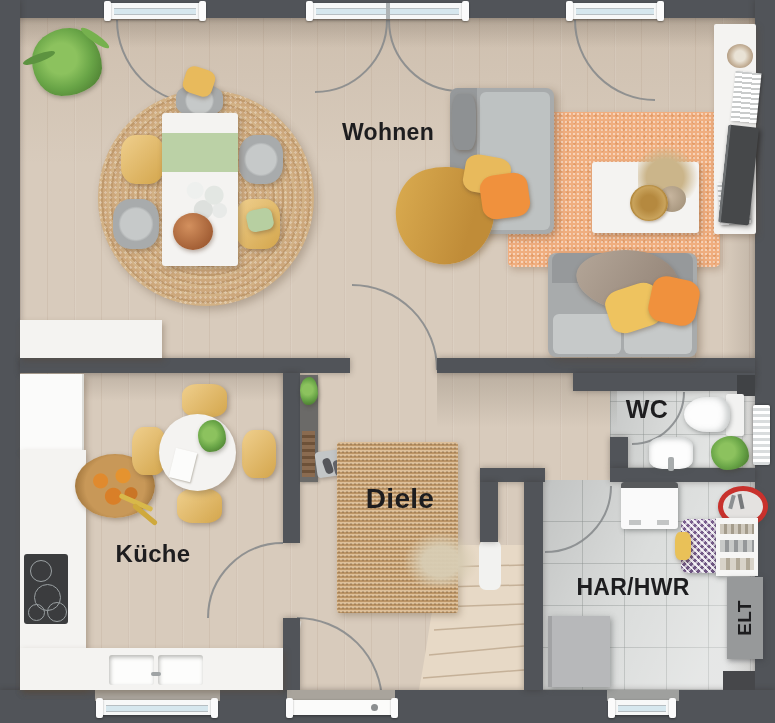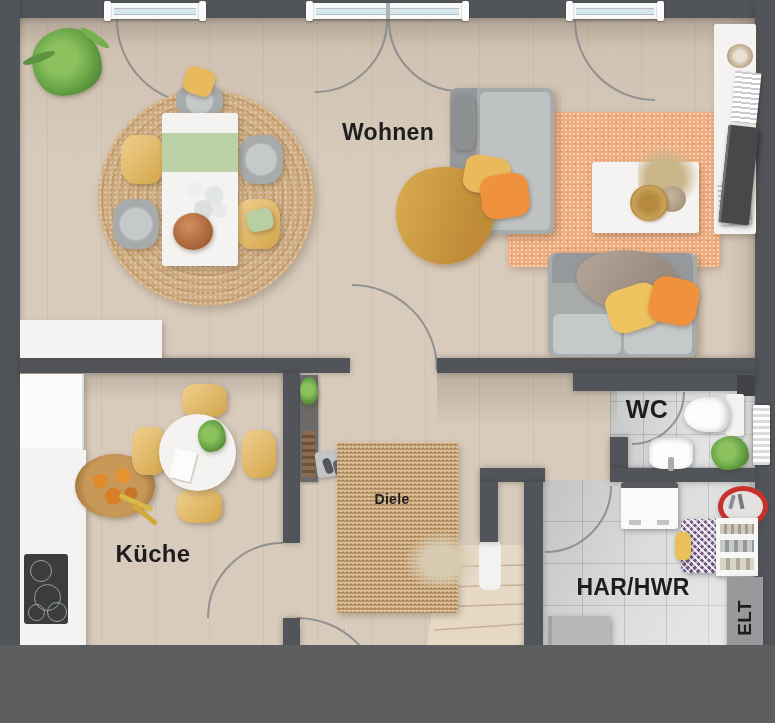--- a/index.html
+++ b/index.html
@@ -3,21 +3,21 @@
 <meta charset="utf-8">
 <style>
   :root{
     --wall:#515459; --outside:#5d5e60; --wood-floor:#d8cbbc; --tile-floor:#dbdddc;
     --kitchen-white:#f4f3f1; --sofa-gray:#a8abac; --sofa-light:#c6c9c9;
     --accent-yellow:#e8ba5c; --accent-orange:#f0913d; --accent-green:#b7cfa1;
     --plant-green:#69a547; --rug-jute:#c9a475; --rug-peach:#f0ae7f;
     --stair-wood:#e7d9c6; --label:#1d1d1f; --glass:#d6e7ee; --red-accent:#c8312c;
   }
   html,body{margin:0;padding:0;background:var(--outside);}
-  .plan{position:relative;width:775px;height:645px;overflow:hidden;
+  .plan{position:relative;width:775px;height:723px;overflow:hidden;
         background:var(--outside);font-family:"Liberation Sans", sans-serif;}
   .abs{position:absolute;}
   
   .wood{background-color:var(--wood-floor);
     background-image:
       repeating-linear-gradient(90deg, rgba(150,120,95,.12) 0 1px, transparent 1px 27px),
       repeating-linear-gradient(90deg, rgba(255,255,255,.09) 0 2px, transparent 2px 54px),
       linear-gradient(180deg, rgba(120,90,60,.10), rgba(120,90,60,0) 22%);}
   .tile{background-color:var(--tile-floor);
     background-image:
@@ -279,18 +279,18 @@
   <div class="abs" style="left:716px;top:518px;width:42px;height:58px;background:#f6f6f5;box-shadow:1px 2px 5px rgba(70,75,75,.45);">
     <div class="abs" style="left:4px;top:6px;width:34px;height:10px;background:repeating-linear-gradient(90deg,#cfc9bd 0 4px,#a49c8c 4px 7px);"></div>
     <div class="abs" style="left:4px;top:22px;width:34px;height:12px;background:repeating-linear-gradient(90deg,#c8cac9 0 5px,#95989a 5px 9px);"></div>
     <div class="abs" style="left:4px;top:40px;width:34px;height:12px;background:repeating-linear-gradient(90deg,#d8d3c9 0 6px,#b0a897 6px 10px);"></div>
   </div>
   <div class="abs" style="left:727px;top:577px;width:36px;height:82px;background:#97999a;box-shadow:1px 2px 5px rgba(60,62,65,.5);"></div>
   <div class="abs" style="left:548px;top:616px;width:58px;height:71px;background:#b7b8ba;border-left:4px solid #a2a3a5;box-shadow:2px 2px 6px rgba(70,75,75,.45);"></div>
 
   <div class="room-label" style="left:388px;top:132px;font-size:23px;">Wohnen</div>
   <div class="room-label" style="left:153px;top:554px;font-size:24px;">Küche</div>
-  <div class="room-label" style="left:392px;top:499px;font-size:14px;">Diele</div>
+  <div class="room-label" style="left:400px;top:499px;font-size:28px;">Diele</div>
   <div class="room-label" style="left:647px;top:409px;font-size:25px;">WC</div>
   <div class="room-label" style="left:633px;top:587px;font-size:23px;">HAR/HWR</div>
   <div class="room-label" style="left:745px;top:618px;font-size:19px;transform:translate(-50%,-50%) rotate(-90deg);">ELT</div>
 
 </div>
 
 </body></html>

